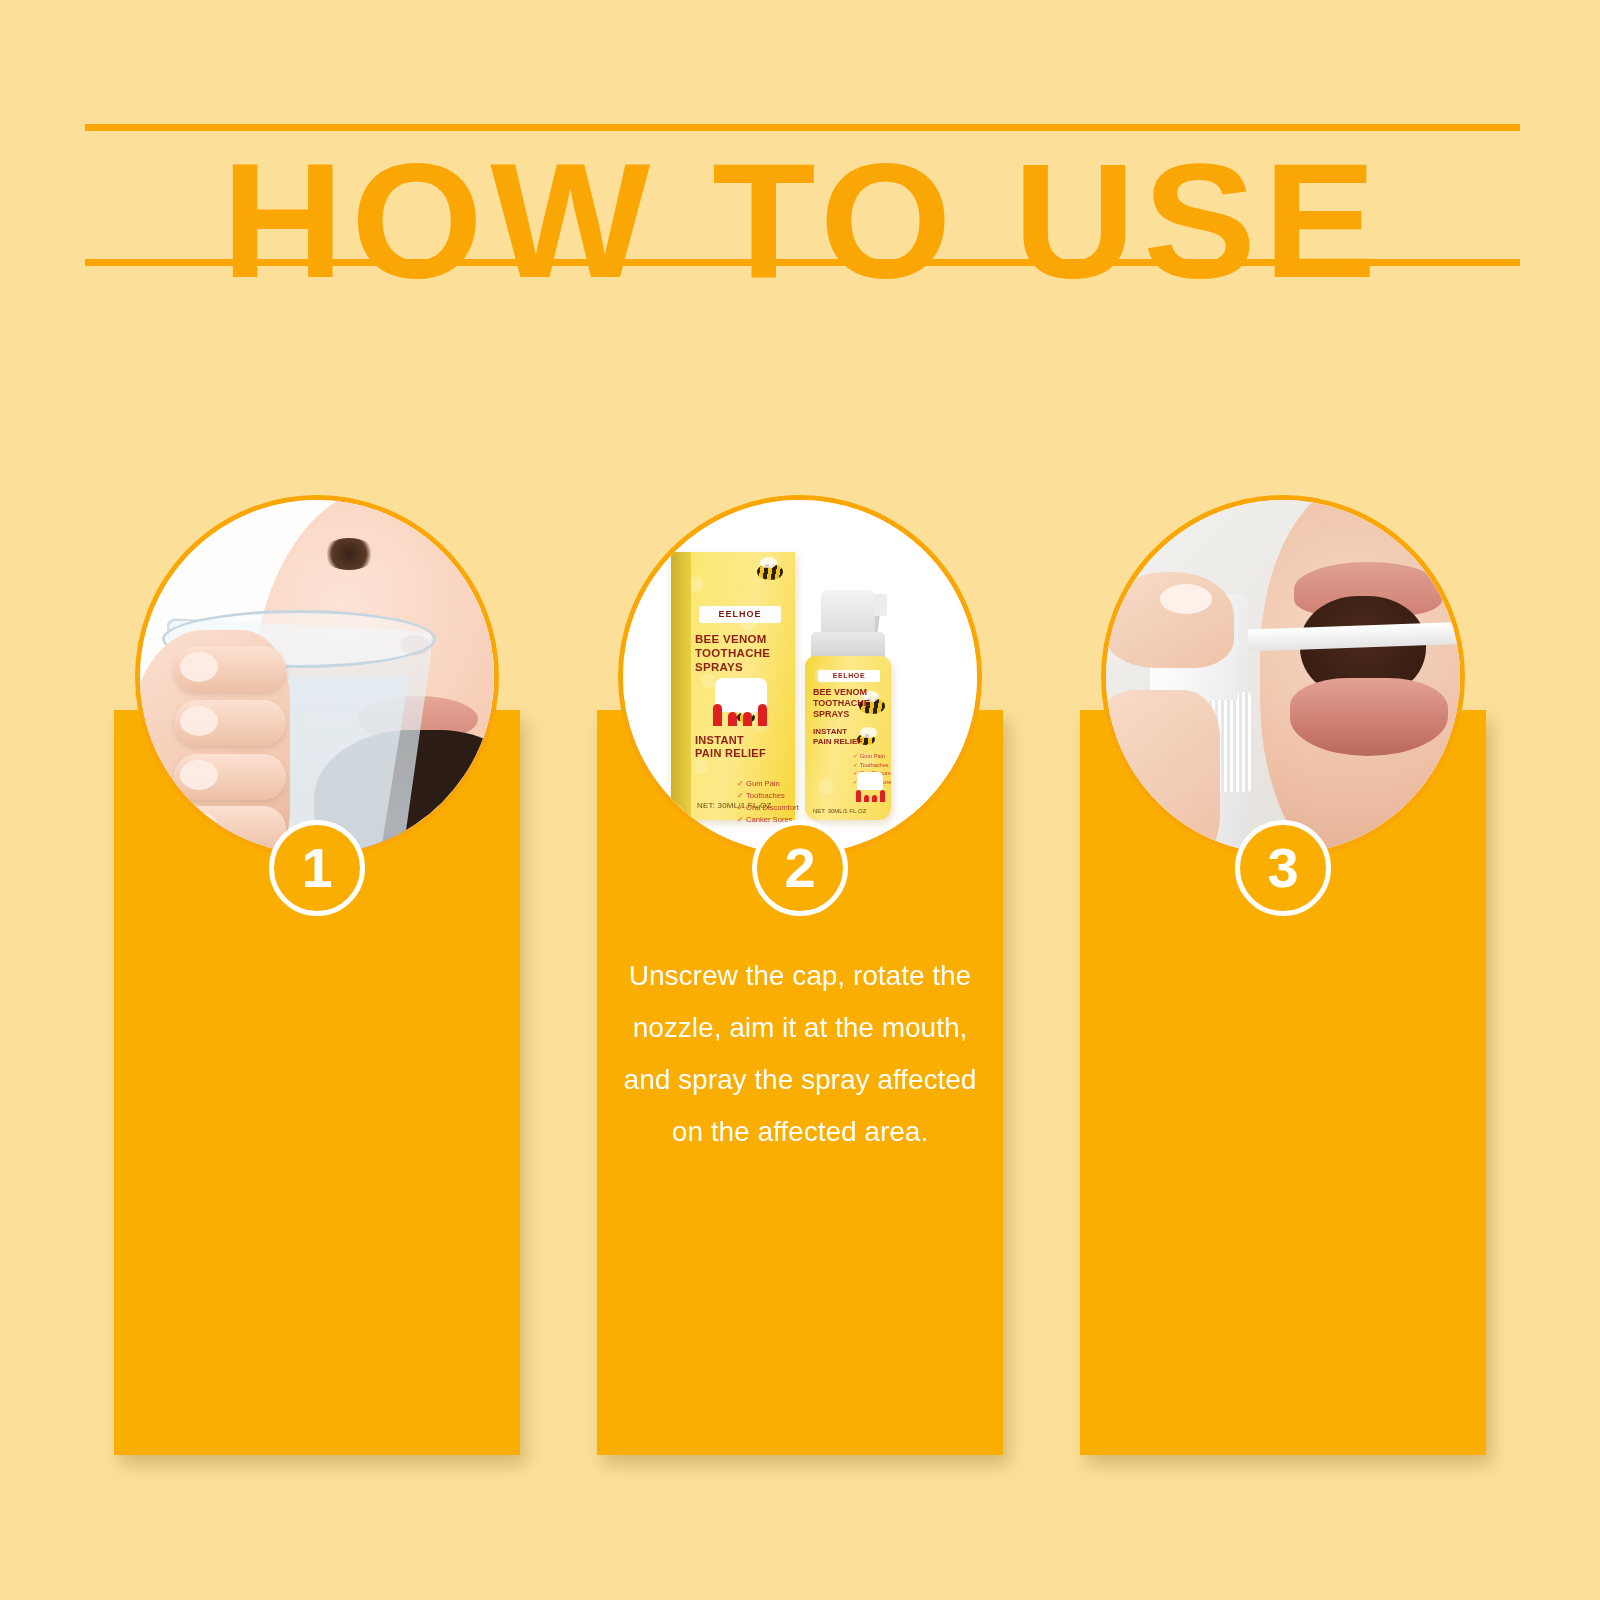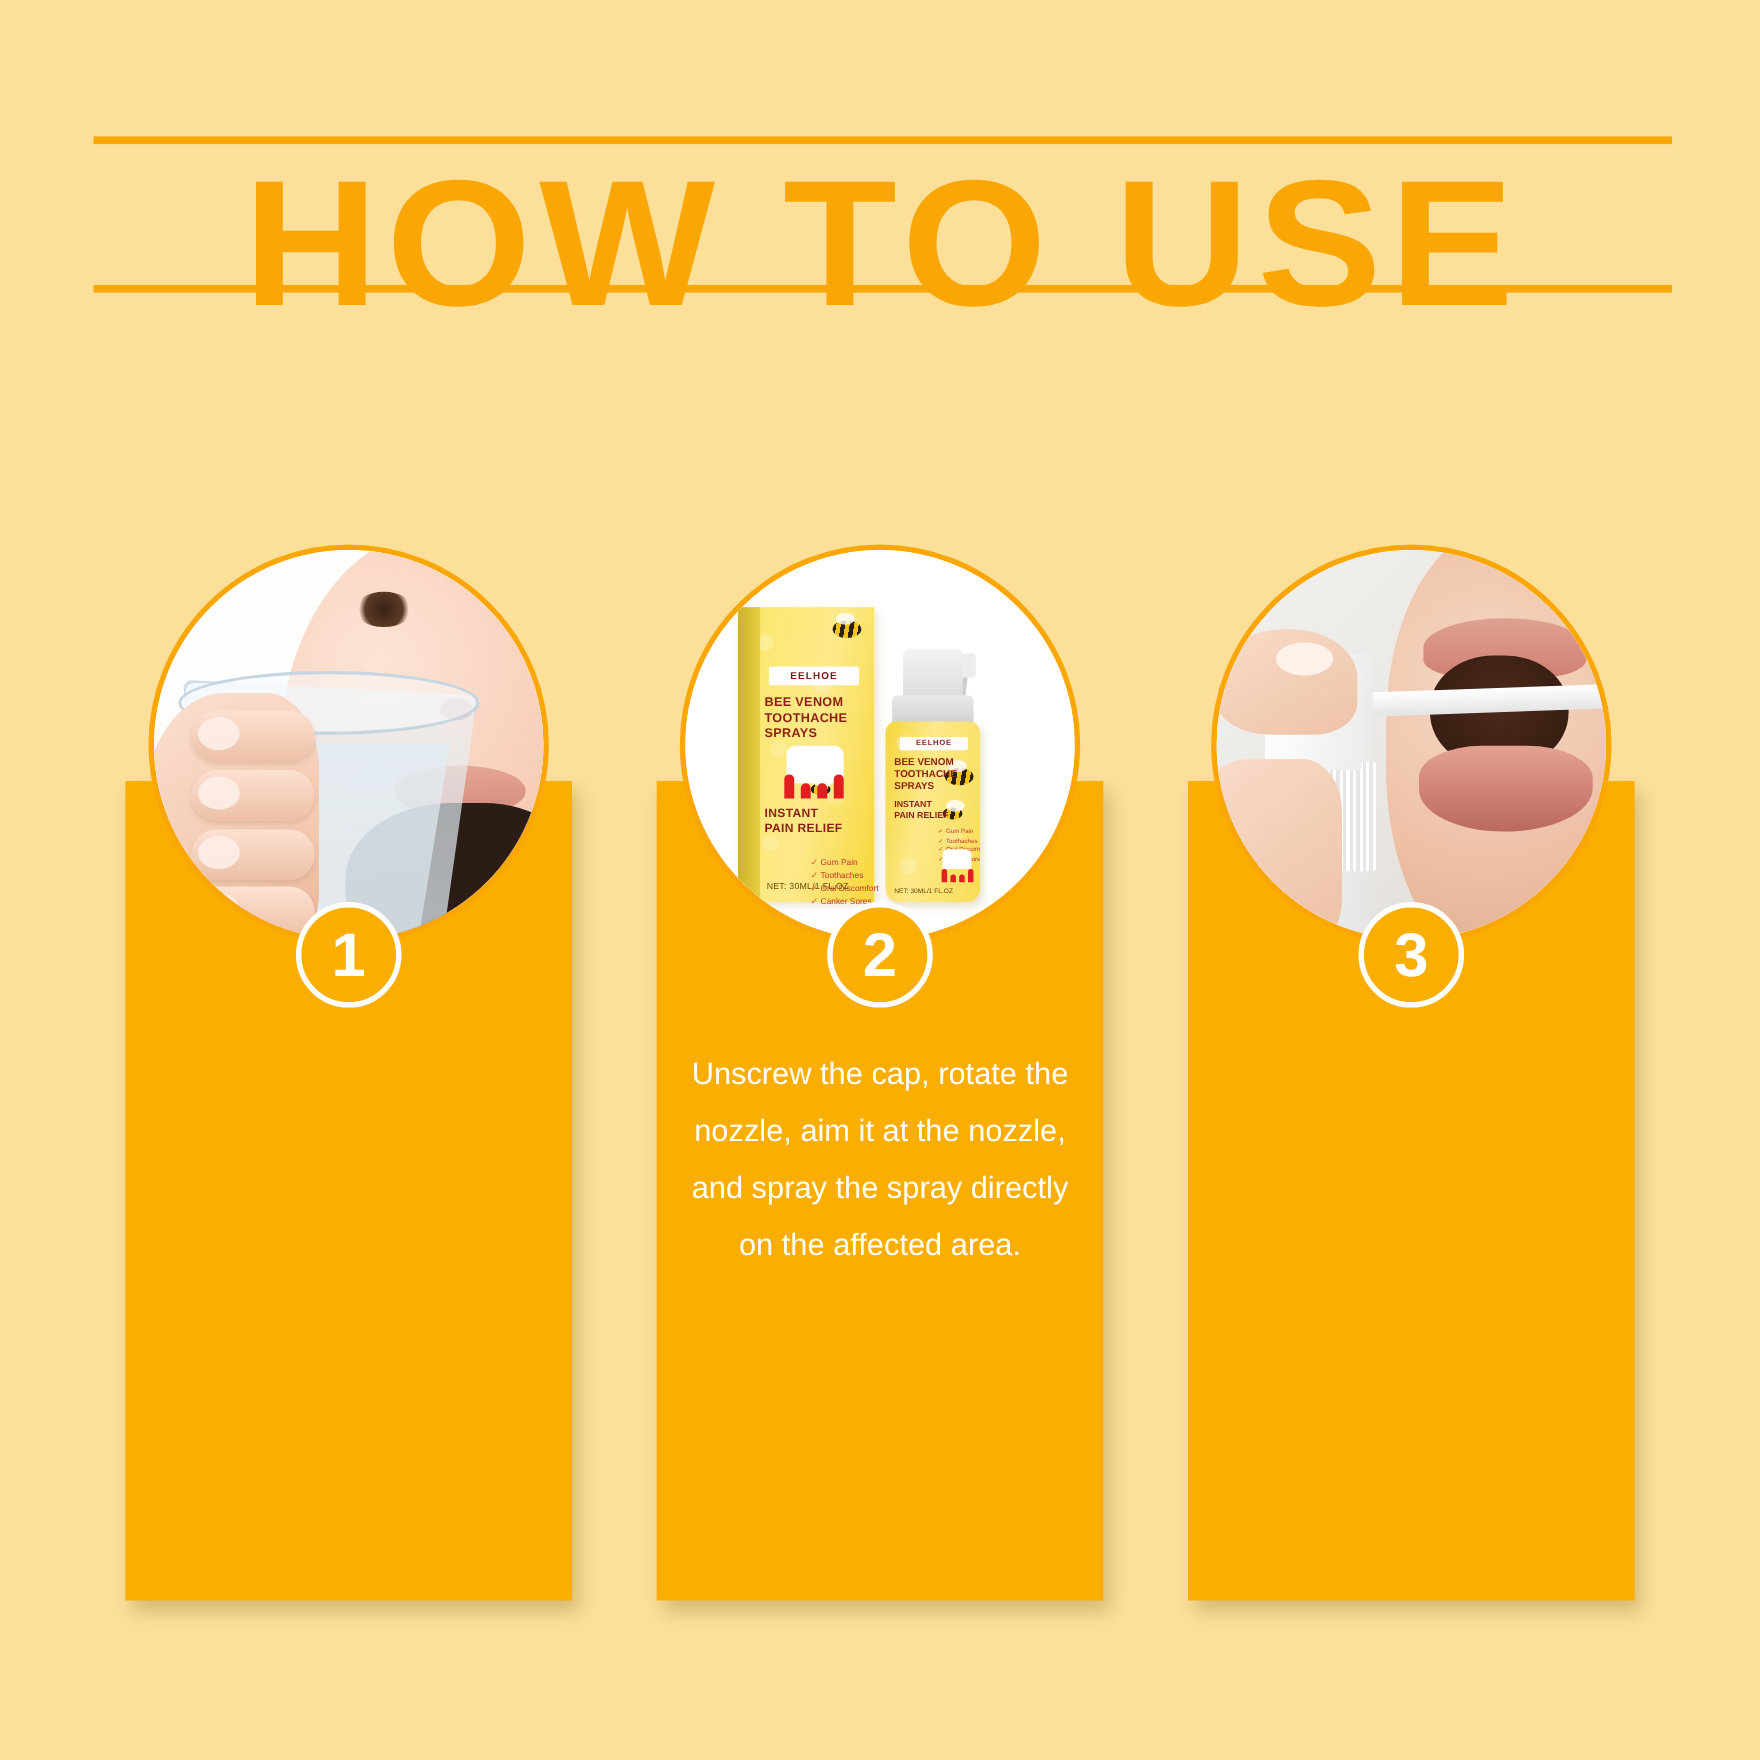--- a/index.html
+++ b/index.html
@@ -664,21 +664,21 @@
                 <i></i>
                 <i></i>
               </div>
             <div class="bnet">NET: 30ML/1 FL.OZ</div>
           </div>
         </div>
 
       </div>
     </div>
     <div class="badge">2</div>
-    <div class="caption">Unscrew the cap, rotate the nozzle, aim it at the nozzle, and spray the spray directly on the affected area.</div>
+    <div class="caption">Unscrew the cap, rotate the nozzle, aim it at the mouth, and spray the spray affected on the affected area.</div>
   </div>
 
   <div class="step s3">
     <div class="card"></div>
     <div class="photo">
       <div class="scene sc-spray">
         <div class="skin"></div>
         <div class="uplip"></div>
         <div class="dark"></div>
         <div class="lowlip"></div>

